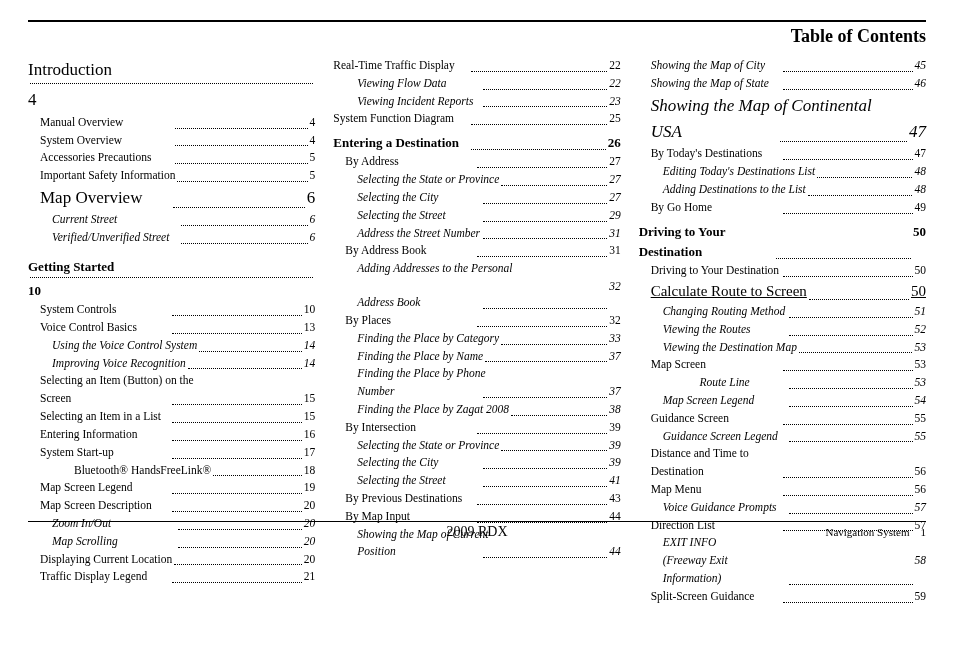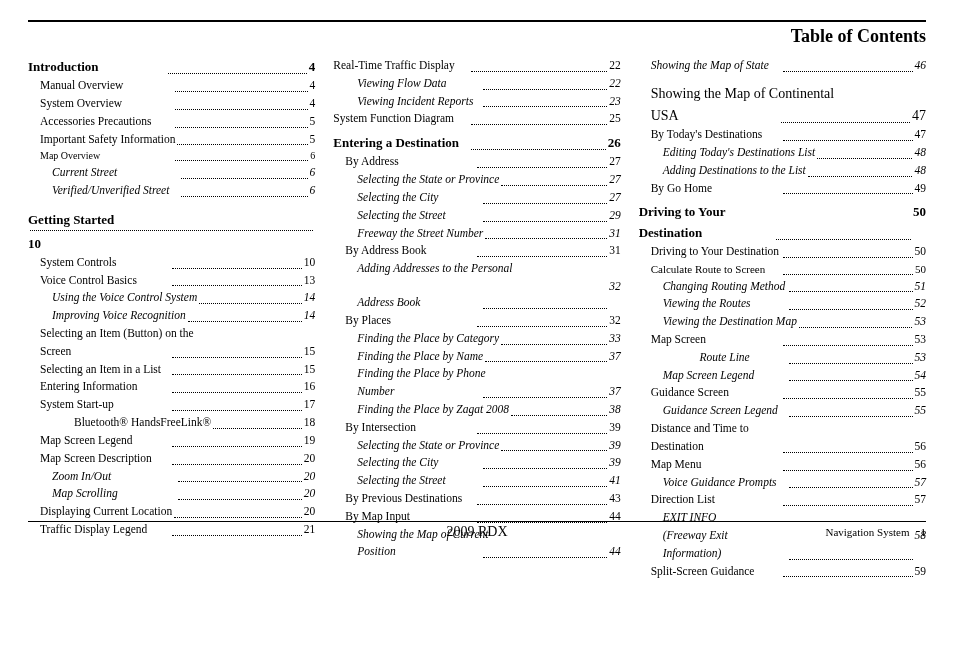--- a/index.html
+++ b/index.html
@@ -65,21 +65,21 @@
 <body>
 
 <div class="page">
 
   <div class="header">
     <span class="header-title">Table of Contents</span>
   </div>
 
   <div class="columns" id="toc-cols">
     <div class="col" id="col1">
-        <div style="display: flex; justify-content: space-between; line-height: 1.55; font-size: 13px; font-weight: bold; padding-left: 0px;">
+        <div style="display: flex; justify-content: space-between; line-height: 1.55; font-size: 17px; font-weight: normal; padding-left: 0px; flex-direction: column;">
           <span style="flex: 1 1 0%;">Introduction </span>
           <span style="flex: 1 1 0%; border-bottom: 1px dotted rgb(0, 0, 0); margin: 0px 2px 3px;"></span>
           <span style="white-space: nowrap;">4</span>
         </div>
         <div style="display: flex; justify-content: space-between; line-height: 1.55; font-size: 11.5px; padding-left: 12px;">
           <span style="flex: 1 1 0%; white-space: nowrap;">Manual Overview </span>
           <span style="flex: 1 1 0%; border-bottom: 1px dotted rgb(0, 0, 0); margin: 0px 2px 3px;"></span>
           <span style="white-space: nowrap;">4</span>
         </div>
         <div style="display: flex; justify-content: space-between; line-height: 1.55; font-size: 11.5px; padding-left: 12px;">
@@ -90,21 +90,21 @@
         <div style="display: flex; justify-content: space-between; line-height: 1.55; font-size: 11.5px; padding-left: 12px;">
           <span style="flex: 1 1 0%; white-space: nowrap;">Accessories Precautions </span>
           <span style="flex: 1 1 0%; border-bottom: 1px dotted rgb(0, 0, 0); margin: 0px 2px 3px;"></span>
           <span style="white-space: nowrap;">5</span>
         </div>
         <div style="display: flex; justify-content: space-between; line-height: 1.55; font-size: 11.5px; padding-left: 12px;">
           <span style="flex: 1 1 0%; white-space: nowrap;">Important Safety Information </span>
           <span style="flex: 1 1 0%; border-bottom: 1px dotted rgb(0, 0, 0); margin: 0px 2px 3px;"></span>
           <span style="white-space: nowrap;">5</span>
         </div>
-        <div style="display: flex; justify-content: space-between; line-height: 1.55; font-size: 10px; padding-left: 12px;">
+        <div style="display: flex; justify-content: space-between; line-height: 1.55; font-size: 17px; padding-left: 12px;">
           <span style="flex: 1 1 0%; white-space: nowrap;">Map Overview </span>
           <span style="flex: 1 1 0%; border-bottom: 1px dotted rgb(0, 0, 0); margin: 0px 2px 3px;"></span>
           <span style="white-space: nowrap;">6</span>
         </div>
         <div style="display: flex; justify-content: space-between; line-height: 1.55; font-size: 11.5px; padding-left: 24px; font-style: italic;">
           <span style="flex: 1 1 0%; white-space: nowrap;">Current Street </span>
           <span style="flex: 1 1 0%; border-bottom: 1px dotted rgb(0, 0, 0); margin: 0px 2px 3px;"></span>
           <span style="white-space: nowrap;">6</span>
         </div>
         <div style="display: flex; justify-content: space-between; line-height: 1.55; font-size: 11.5px; padding-left: 24px; font-style: italic;">
@@ -239,21 +239,21 @@
           <span style="flex: 1 1 0%; white-space: nowrap;">Selecting the City </span>
           <span style="flex: 1 1 0%; border-bottom: 1px dotted rgb(0, 0, 0); margin: 0px 2px 3px;"></span>
           <span style="white-space: nowrap;">27</span>
         </div>
         <div style="display: flex; justify-content: space-between; line-height: 1.55; font-size: 11.5px; padding-left: 24px; font-style: italic;">
           <span style="flex: 1 1 0%; white-space: nowrap;">Selecting the Street </span>
           <span style="flex: 1 1 0%; border-bottom: 1px dotted rgb(0, 0, 0); margin: 0px 2px 3px;"></span>
           <span style="white-space: nowrap;">29</span>
         </div>
         <div style="display: flex; justify-content: space-between; line-height: 1.55; font-size: 11.5px; padding-left: 24px; font-style: italic;">
-          <span style="flex: 1 1 0%; white-space: nowrap;">Freeway the Street Number </span>
+          <span style="flex: 1 1 0%; white-space: nowrap;">Address the Street Number </span>
           <span style="flex: 1 1 0%; border-bottom: 1px dotted rgb(0, 0, 0); margin: 0px 2px 3px;"></span>
           <span style="white-space: nowrap;">31</span>
         </div>
         <div style="display: flex; justify-content: space-between; line-height: 1.55; font-size: 11.5px; padding-left: 12px;">
           <span style="flex: 1 1 0%; white-space: nowrap;">By Address Book </span>
           <span style="flex: 1 1 0%; border-bottom: 1px dotted rgb(0, 0, 0); margin: 0px 2px 3px;"></span>
           <span style="white-space: nowrap;">31</span>
         </div>
         <div style="line-height: 1.55; font-size: 11.5px; padding-left: 24px; font-style: italic;">
           <div>Adding Addresses to the Personal</div>
@@ -325,25 +325,30 @@
           <div>Showing the Map of Current</div>
           <div style="display: flex; justify-content: space-between;">
             <span style="flex: 1 1 0%;">Position </span>
             <span style="flex: 1 1 0%; border-bottom: 1px dotted rgb(0, 0, 0); margin: 0px 2px 3px;"></span>
             <span style="white-space: nowrap;">44</span>
           </div>
         </div>
       </div>
     <div class="col" id="col3">
         <div style="display: flex; justify-content: space-between; line-height: 1.55; font-size: 11.5px; padding-left: 12px; font-style: italic;">
+          <span style="flex: 1 1 0%; white-space: nowrap;">Showing the Map of City </span>
+          <span style="flex: 1 1 0%; border-bottom: 1px dotted rgb(0, 0, 0); margin: 0px 2px 3px;"></span>
+          <span style="white-space: nowrap;">45</span>
+        </div>
+        <div style="display: flex; justify-content: space-between; line-height: 1.55; font-size: 11.5px; padding-left: 12px; font-style: italic;">
           <span style="flex: 1 1 0%; white-space: nowrap;">Showing the Map of State </span>
           <span style="flex: 1 1 0%; border-bottom: 1px dotted rgb(0, 0, 0); margin: 0px 2px 3px;"></span>
           <span style="white-space: nowrap;">46</span>
         </div>
-        <div style="line-height: 1.55; font-size: 14px; padding-left: 12px;  margin-top: 8px;">
+        <div style="line-height: 1.55; font-size: 17px; padding-left: 12px; font-style: italic;">
           <div>Showing the Map of Continental</div>
           <div style="display: flex; justify-content: space-between;">
             <span style="flex: 1 1 0%;">USA </span>
             <span style="flex: 1 1 0%; border-bottom: 1px dotted rgb(0, 0, 0); margin: 0px 2px 3px;"></span>
             <span style="white-space: nowrap;">47</span>
           </div>
         </div>
         <div style="display: flex; justify-content: space-between; line-height: 1.55; font-size: 11.5px; padding-left: 12px;">
           <span style="flex: 1 1 0%; white-space: nowrap;">By Today's Destinations </span>
           <span style="flex: 1 1 0%; border-bottom: 1px dotted rgb(0, 0, 0); margin: 0px 2px 3px;"></span>
@@ -368,21 +373,21 @@
         <div style="display: flex; justify-content: space-between; line-height: 1.55; font-size: 13px; font-weight: bold; padding-left: 0px;">
           <span style="flex: 1 1 0%;">Driving to Your Destination </span>
           <span style="flex: 1 1 0%; border-bottom: 1px dotted rgb(0, 0, 0); margin: 0px 2px 3px;"></span>
           <span style="white-space: nowrap;">50</span>
         </div>
         <div style="display: flex; justify-content: space-between; line-height: 1.55; font-size: 11.5px; padding-left: 12px;">
           <span style="flex: 1 1 0%; white-space: nowrap;">Driving to Your Destination </span>
           <span style="flex: 1 1 0%; border-bottom: 1px dotted rgb(0, 0, 0); margin: 0px 2px 3px;"></span>
           <span style="white-space: nowrap;">50</span>
         </div>
-        <div style="display: flex; justify-content: center; line-height: 1.55; font-size: 11px; padding-left: 12px;">
+        <div style="display: flex; justify-content: center; line-height: 1.55; font-size: 15px; padding-left: 12px; text-decoration: underline;">
           <span style="flex: 1 1 0%; white-space: nowrap;">Calculate Route to Screen </span>
           <span style="flex: 1 1 0%; border-bottom: 1px dotted rgb(0, 0, 0); margin: 0px 2px 3px;"></span>
           <span style="white-space: nowrap;">50</span>
         </div>
         <div style="display: flex; justify-content: space-between; line-height: 1.55; font-size: 11.5px; padding-left: 24px; font-style: italic;">
           <span style="flex: 1 1 0%; white-space: nowrap;">Changing Routing Method </span>
           <span style="flex: 1 1 0%; border-bottom: 1px dotted rgb(0, 0, 0); margin: 0px 2px 3px;"></span>
           <span style="white-space: nowrap;">51</span>
         </div>
         <div style="display: flex; justify-content: space-between; line-height: 1.55; font-size: 11.5px; padding-left: 24px; font-style: italic;">

